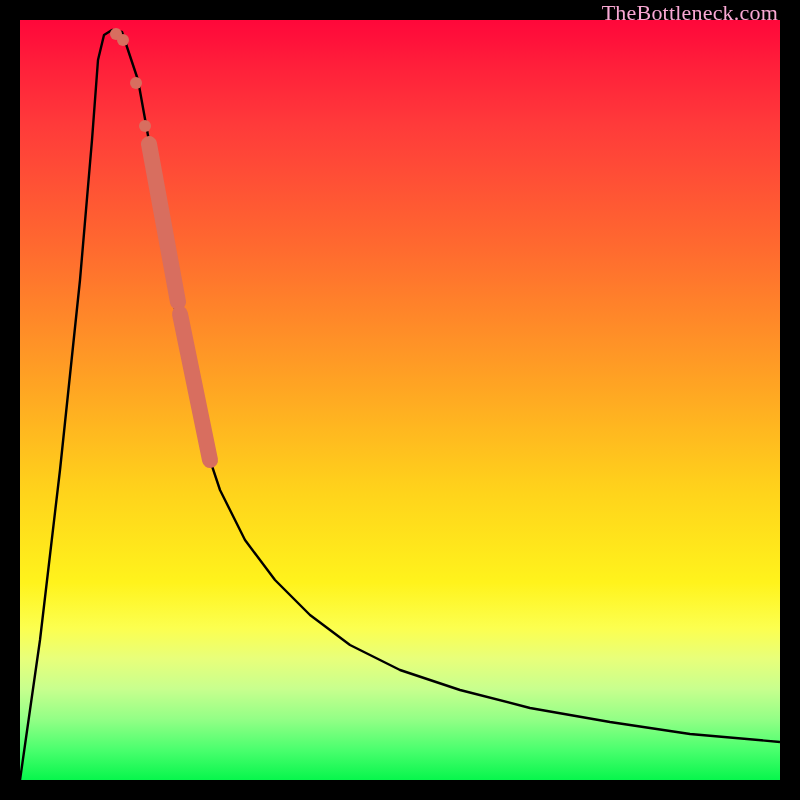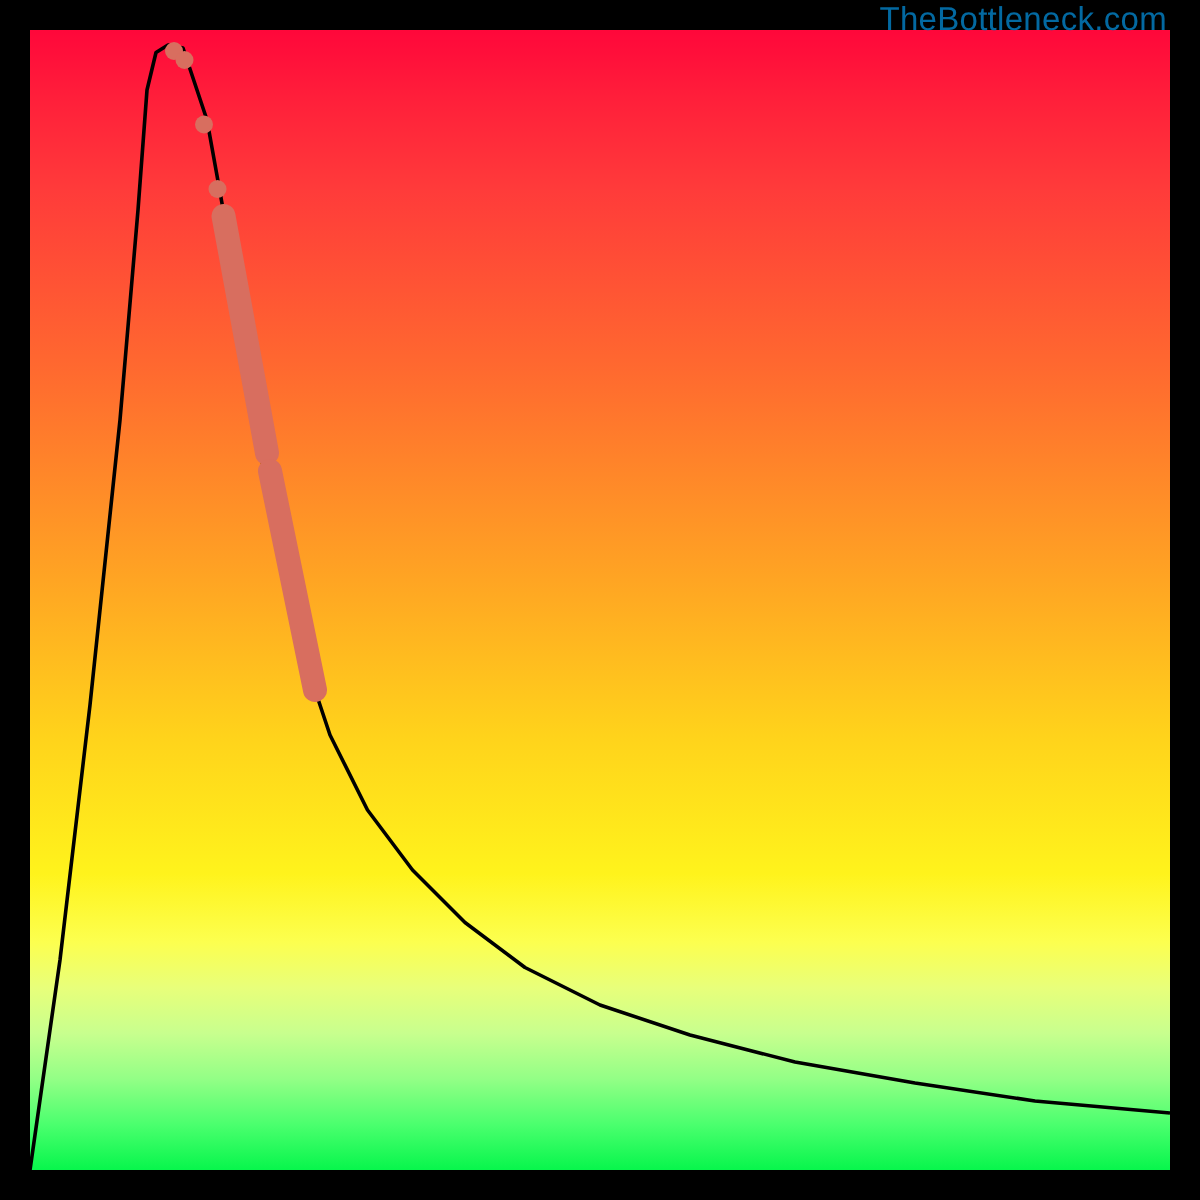--- a/index.html
+++ b/index.html
@@ -47,25 +47,26 @@
   .svg-overlay {
     position: absolute;
     inset: 0;
     width: 760px;
     height: 760px;
   }
   .watermark {
     position: absolute;
     top: 0px;
     right: 22px;
-    color: #0369a1;
+    color: #f9a8d4;
     font-size: 22px;
     font-weight: 500;
     letter-spacing: 0.2px;
     user-select: none;
+    font-family: Liberation Serif, serif;
   }
 </style>
 </head>
 <body>
 
 <div class="frame">
   <div class="plot-area">
     <div class="gradient"></div>
     <svg class="svg-overlay" viewBox="0 0 760 760" preserveAspectRatio="none">
       <path id="curve-path" fill="none" stroke="#000" stroke-width="2.4" stroke-linejoin="round" d="M0 760 L20 620 L40 450 L60 260 L72 120 L78 40 L84 15 L92 10 L102 12 L118 60 L136 160 L150 260 L164 340 L180 410 L200 470 L225 520 L255 560 L290 595 L330 625 L380 650 L440 670 L510 688 L590 702 L670 714 L760 722"></path>

